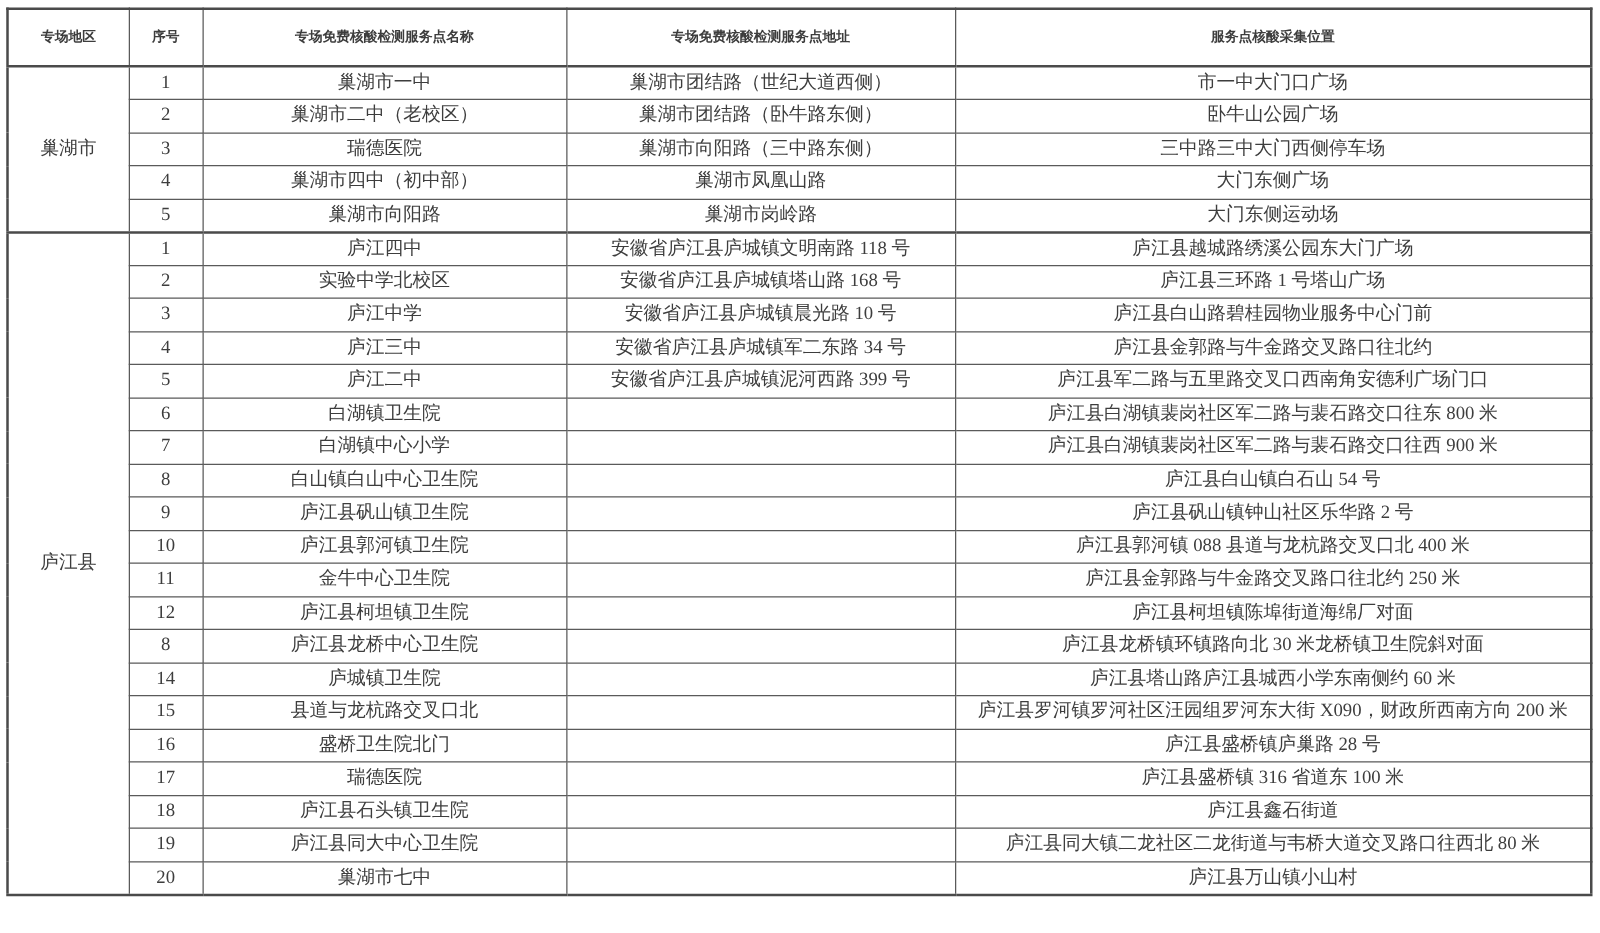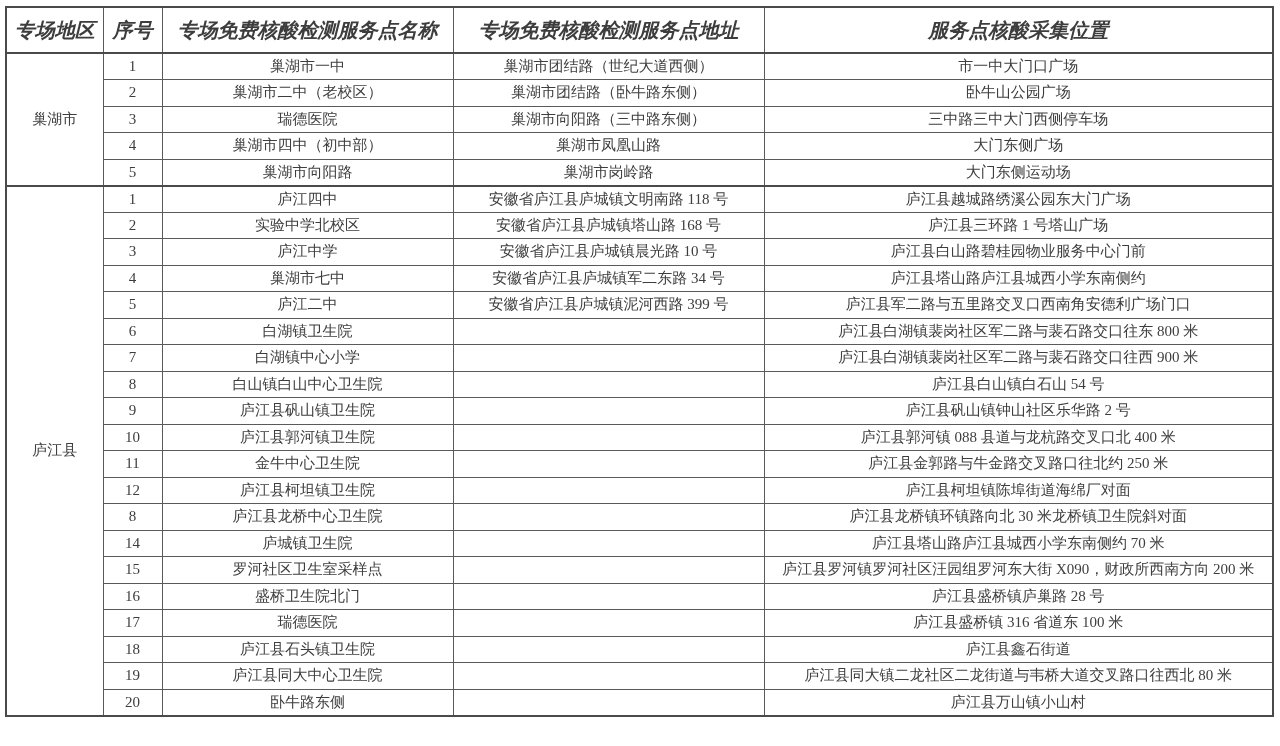--- a/index.html
+++ b/index.html
@@ -35,23 +35,22 @@
     line-height: 21px;
     padding: 2px 4px;
     box-sizing: border-box;
     word-break: break-all;
   }
   table.nat-table thead tr {
     height: 46px;
   }
   table.nat-table thead th {
     font-weight: bold;
-    font-size: 20px;
+    font-size: 11px;
     border-bottom: 2px solid #4a4a4a;
-    font-style: italic;
   }
   table.nat-table tbody tr {
     height: 26.5px;
   }
   td.region-cell {
     border-bottom: 2px solid #4a4a4a !important;
     margin-left: 24px;
   }
   tr.group-end td {
     border-bottom: 2px solid #4a4a4a;
@@ -125,23 +124,23 @@
             <td>庐江县三环路 1 号塔山广场</td>
           </tr>
           <tr>
             <td>3</td>
             <td>庐江中学</td>
             <td>安徽省庐江县庐城镇晨光路 10 号</td>
             <td>庐江县白山路碧桂园物业服务中心门前</td>
           </tr>
           <tr>
             <td>4</td>
-            <td>巢湖市七中</td>
+            <td>庐江三中</td>
             <td>安徽省庐江县庐城镇军二东路 34 号</td>
-            <td>庐江县塔山路庐江县城西小学东南侧约</td>
+            <td>庐江县金郭路与牛金路交叉路口往北约</td>
           </tr>
           <tr>
             <td>5</td>
             <td>庐江二中</td>
             <td>安徽省庐江县庐城镇泥河西路 399 号</td>
             <td>庐江县军二路与五里路交叉口西南角安德利广场门口</td>
           </tr>
           <tr>
             <td>6</td>
             <td>白湖镇卫生院</td>
@@ -187,25 +186,25 @@
           <tr>
             <td>8</td>
             <td>庐江县龙桥中心卫生院</td>
             <td></td>
             <td>庐江县龙桥镇环镇路向北 30 米龙桥镇卫生院斜对面</td>
           </tr>
           <tr>
             <td>14</td>
             <td>庐城镇卫生院</td>
             <td></td>
-            <td>庐江县塔山路庐江县城西小学东南侧约 70 米</td>
+            <td>庐江县塔山路庐江县城西小学东南侧约 60 米</td>
           </tr>
           <tr>
             <td>15</td>
-            <td>罗河社区卫生室采样点</td>
+            <td>县道与龙杭路交叉口北</td>
             <td></td>
             <td>庐江县罗河镇罗河社区汪园组罗河东大街 X090，财政所西南方向 200 米</td>
           </tr>
           <tr>
             <td>16</td>
             <td>盛桥卫生院北门</td>
             <td></td>
             <td>庐江县盛桥镇庐巢路 28 号</td>
           </tr>
           <tr>
@@ -221,20 +220,20 @@
             <td>庐江县鑫石街道</td>
           </tr>
           <tr>
             <td>19</td>
             <td>庐江县同大中心卫生院</td>
             <td></td>
             <td>庐江县同大镇二龙社区二龙街道与韦桥大道交叉路口往西北 80 米</td>
           </tr>
           <tr class="group-end">
             <td>20</td>
-            <td>卧牛路东侧</td>
+            <td>巢湖市七中</td>
             <td></td>
             <td>庐江县万山镇小山村</td>
           </tr>
         </tbody>
     </table>
   </div>
 </div>
 
 </body></html>

